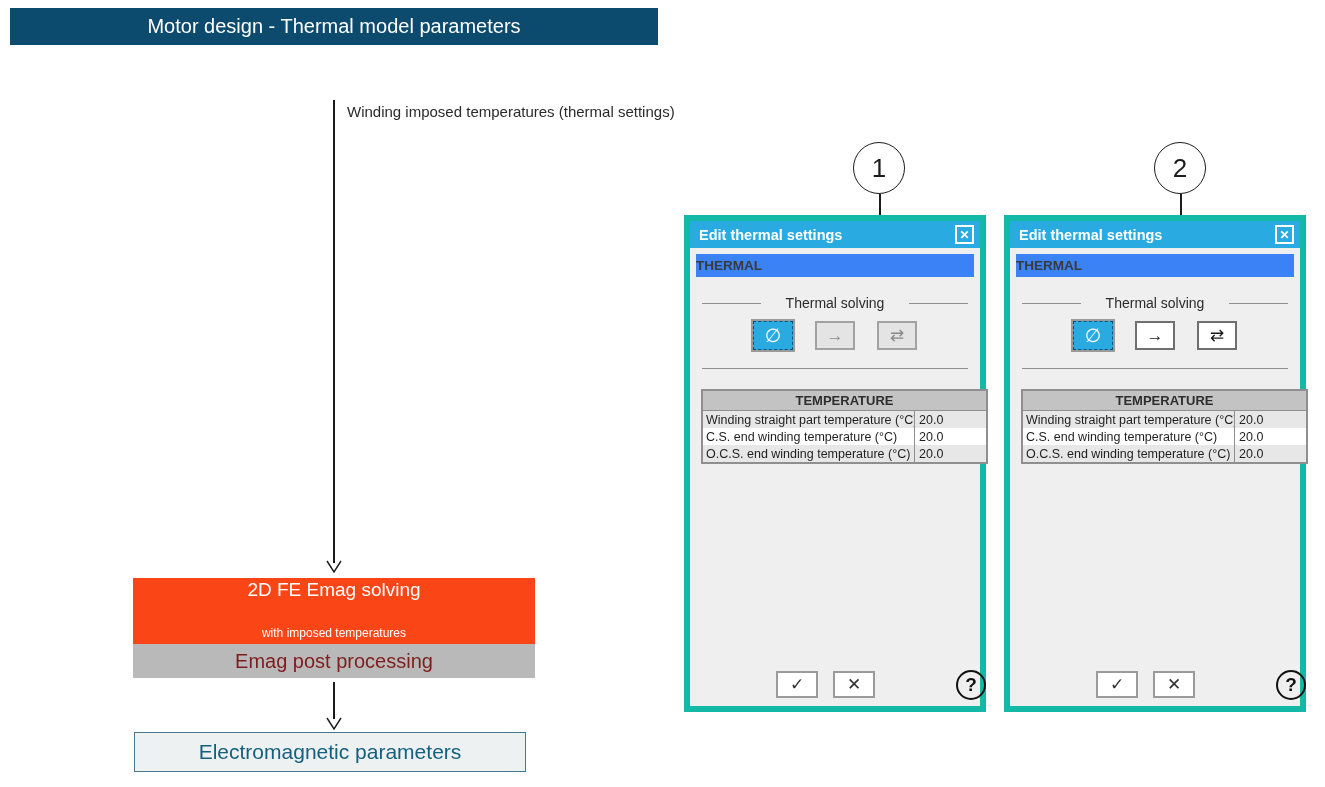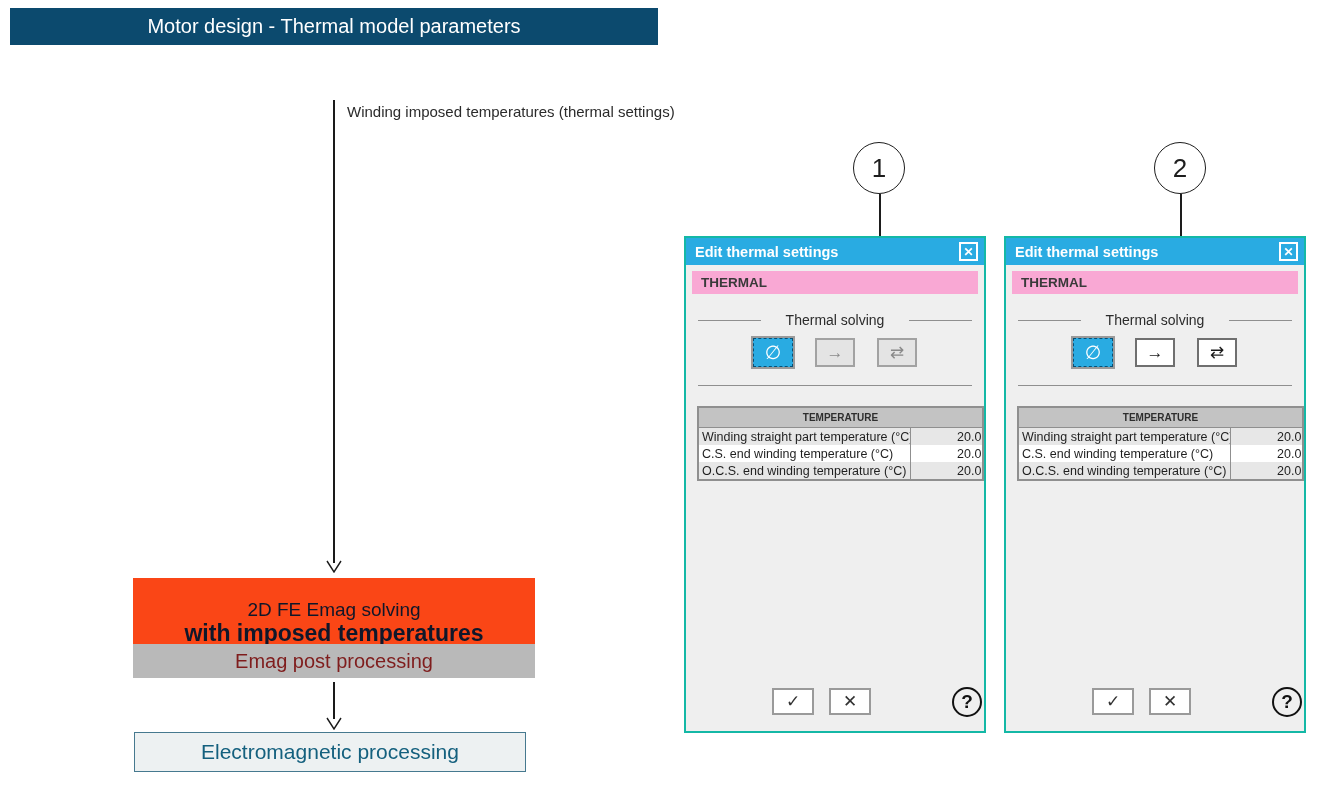--- a/index.html
+++ b/index.html
@@ -15,73 +15,73 @@
   .vline { position:absolute; width:1.5px; background:#1a1a1a; }
   .vline1 { left:333px; top:100px; height:463px; }
   .vline2 { left:333px; top:682px; height:37px; }
   .arrowhead { position:absolute; width:16px; height:13px; }
   .ah1 { left:326px; top:560px; }
   .ah2 { left:326px; top:717px; }
 
   .arrow-label { position:absolute; left:347px; top:103px; font-size:15px; color:#2b2b2b; }
 
   .solve-box { position:absolute; left:133px; top:578px; width:402px; height:66px; background:#fa4616;
-               display:flex; flex-direction:column; align-items:center; justify-content:flex-end; color:#0f172a; }
+               display:flex; flex-direction:column; align-items:center; justify-content:space-between; color:#ffffff; }
   .solve-box .l1 { font-size:19px; line-height:24px; }
-  .solve-box .l2 { font-size:23px; line-height:22px;font-weight:bold; }
+  .solve-box .l2 { font-size:12px; line-height:22px; }
   .post-box { position:absolute; left:133px; top:644px; width:402px; height:34px; background:#b9b9b9;
               display:flex; align-items:center; justify-content:center; font-size:20px; color:#7f1d1d; }
   .result-box { position:absolute; left:134px; top:732px; width:392px; height:40px; background:#edf1f2;
                 border:1px solid #46798f; display:flex; align-items:center; justify-content:center;
                 font-size:21px; color:#14607e; }
 
   
   .callout-circle { position:absolute; width:52px; height:52px; border:1.5px solid #1d1d1d; border-radius:50%;
                     background:#ffffff; display:flex; align-items:center; justify-content:center;
                     font-size:26px; color:#1d1d1d; }
   .callout-line { position:absolute; width:1.5px; height:52px; background:#1d1d1d; top:194px; }
   .callout-dot { position:absolute; width:11px; height:11px; border-radius:50%; background:#111111; top:240px; }
 
   
-  .dialog { position:absolute; top:236px; width:302px; height:497px; background:#efefef;
-            border:2px solid #14b8a6; }
+  .dialog { position:absolute; top:215px; width:302px; height:497px; background:#efefef;
+            border:6px solid #14b8a6; }
   .dlg1 { left:684px; }
   .dlg2 { left:1004px; }
 
   .titlebar { position:absolute; left:0; top:0; right:0; height:27px; background:#29abe2;
               display:flex; align-items:center; color:#ffffff; font-size:14.5px; font-weight:700; padding-left:9px; }
   .close-btn { position:absolute; right:6px; top:4px; width:19px; height:19px; border:2px solid #ffffff;
                color:#ffffff; display:flex; align-items:center; justify-content:center; font-size:12px;
                font-weight:700; cursor:pointer; background:transparent; }
 
-  .section-header { position:absolute; left:6px; right:6px; top:33px; height:23px; background:#f9a8d4;
-                    display:flex; align-items:center; padding-left:9px; font-size:13.5px; font-weight:700; color:#3a3a3a; }
+  .section-header { position:absolute; left:6px; right:6px; top:33px; height:23px; background:#3b82f6;
+                    display:flex; align-items:center; font-size:13.5px; font-weight:700; color:#3a3a3a; }
 
   .group-legend { position:absolute; left:12px; right:12px; top:74px; display:flex; align-items:center;gap:23px; }
   .group-legend .line { flex:1; height:1px; background:#8f8f8f; }
   .group-legend .txt { padding:0 2px; font-size:14px; color:#2b2b2b; }
 
   .ts-row { position:absolute; left:0; right:0; top:100px; display:flex; justify-content:center; gap:22px; }
   .ts-btn { width:40px; height:29px; display:flex; align-items:center; justify-content:center; cursor:pointer;
             font-size:17px; }
   .ts-btn.selected { background:#29abe2; border:1px dashed #064f75; box-shadow:0 0 0 2px #9a9a9a; color:#ffffff; font-size:19px; }
   .ts-btn.disabled { background:#e4e4e4; border:2px solid #a2a2a2; color:#8a8a8a; }
   .ts-btn.enabled  { background:#ffffff; border:2px solid #6f6f6f; color:#1a1a1a; }
 
   .group-bottom { position:absolute; left:12px; right:12px; top:147px; height:1px; background:#8f8f8f; }
 
   .temp-table { position:absolute; left:11px; top:168px; width:287px; border:2px solid #8f8f8f; background:#ffffff; }
   .temp-header { height:20px; background:#c3c3c3; display:flex; align-items:center; justify-content:center;
-                 font-size:10px; font-weight:700; color:#2e2e2e; border-bottom:1px solid #8f8f8f; }
+                 font-size:13px; font-weight:700; color:#2e2e2e; border-bottom:1px solid #8f8f8f; }
   .temp-row { display:flex; height:17px; font-size:12.5px; color:#1f1f1f; }
   .temp-row:nth-child(odd) { background:#ffffff; }
   .temp-row:nth-child(even) { background:#e7e7e7; }
   .temp-row .lbl { width:212px; display:flex; align-items:center; padding-left:3px;
                    border-right:1px solid #8f8f8f; white-space:nowrap; overflow:hidden; }
-  .temp-row .val { flex:1; display:flex; align-items:center; padding-left:4px; cursor:text;margin-left:42px; }
+  .temp-row .val { flex:1; display:flex; align-items:center; padding-left:4px; cursor:text; }
 
   .ok-btn, .cancel-btn { position:absolute; top:450px; width:42px; height:27px; background:#ffffff;
                          border:2px solid #9a9a9a; display:flex; align-items:center; justify-content:center;
                          font-size:17px; color:#333333; cursor:pointer; }
   .ok-btn { left:86px; }
   .cancel-btn { left:143px; }
   .help-btn { position:absolute; left:266px; top:449px; width:30px; height:30px; border:2.5px solid #111111;
               border-radius:50%; display:flex; align-items:center; justify-content:center;
               font-size:19px; font-weight:700; color:#111111; background:transparent; cursor:pointer; }
 </style>
@@ -102,21 +102,21 @@
     <div class="l1">2D FE Emag solving</div>
     <div class="l2">with imposed temperatures</div>
   </div>
   <div class="post-box">Emag post processing</div>
 
   <div class="vline vline2"></div>
   <svg class="arrowhead ah2" viewBox="0 0 16 13">
     <polyline points="1,1 8,12 15,1" fill="none" stroke="#1a1a1a" stroke-width="1.4"></polyline>
   </svg>
 
-  <div class="result-box">Electromagnetic processing</div>
+  <div class="result-box">Electromagnetic parameters</div>
 
   <div class="callout-circle" style="left:853px; top:142px;">1</div>
   <div class="callout-line" style="left:879px;"></div>
   <div class="callout-dot" style="left:875px;"></div>
 
   <div class="callout-circle" style="left:1154px; top:142px;">2</div>
   <div class="callout-line" style="left:1180px;"></div>
   <div class="callout-dot" style="left:1175px;"></div>
 
   <div class="dialog dlg1">

